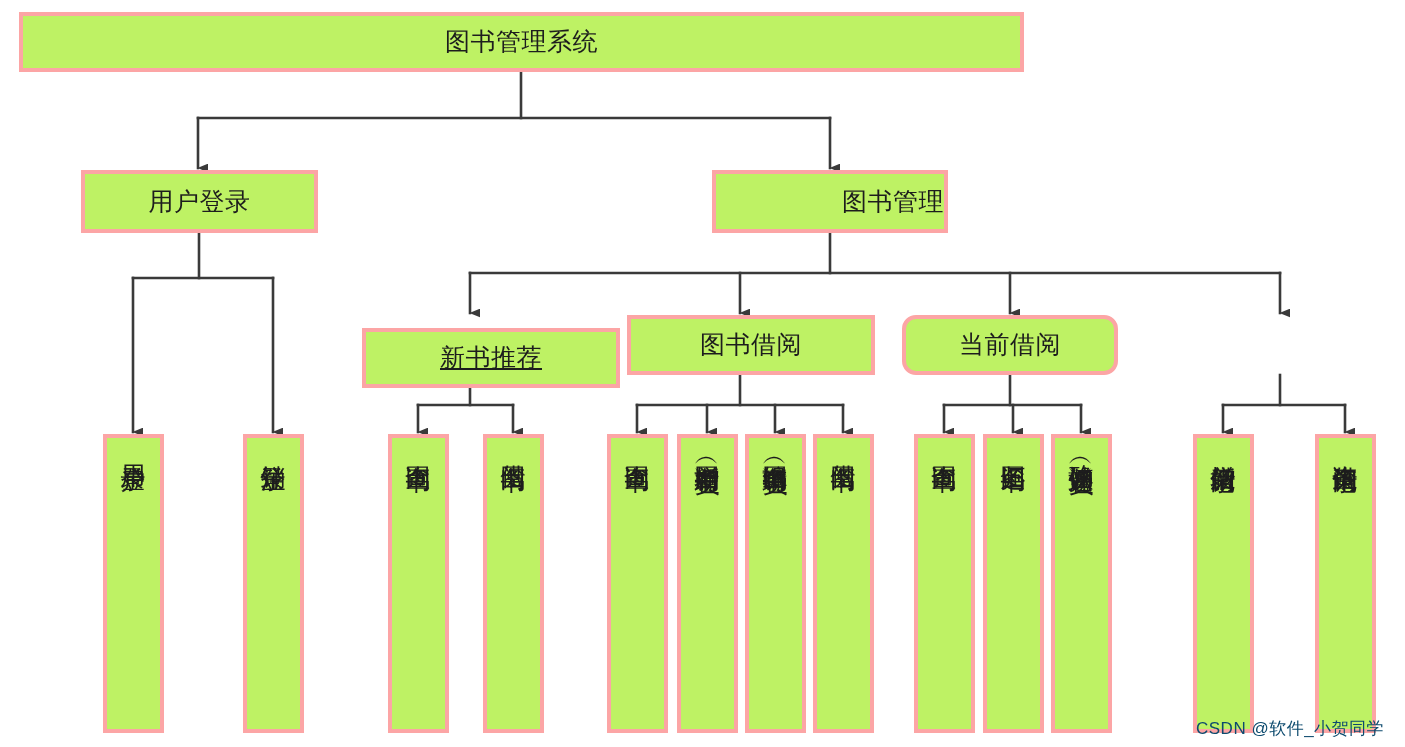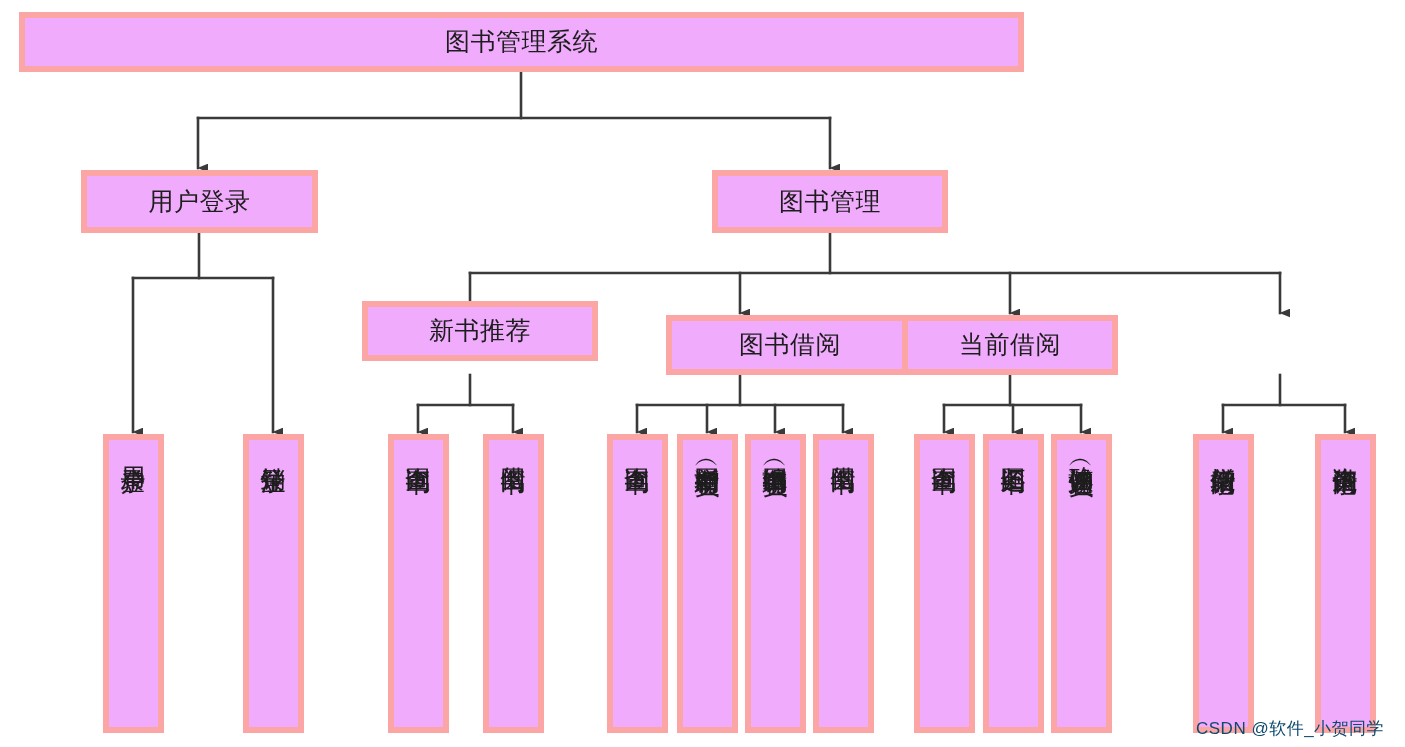--- a/index.html
+++ b/index.html
@@ -21,22 +21,22 @@
   #diagram-svg {
     position: absolute;
     left: 0;
     top: 0;
     width: 1405px;
     height: 747px;
   }
   .node {
     position: absolute;
     box-sizing: border-box;
-    background: #f0abfc;
-    border: 6px solid #fca5a5;
+    background: #bef264;
+    border: 4px solid #fca5a5;
     display: flex;
     align-items: center;
     justify-content: center;
     text-align: center;
     color: #1d1d1d;
     z-index: 3;
   }
   .node-label {
     display: block;
     line-height: 1.18;
@@ -126,33 +126,33 @@
   </svg>
 
   <div class="node horizontal" style="left:19px; top:12px; width:1005px; height:60px;">
     <span class="node-label">图书管理系统</span>
   </div>
 
   <div class="node horizontal" style="left:81px; top:170px; width:237px; height:63px;">
     <span class="node-label">用户登录</span>
   </div>
 
-  <div class="node horizontal" style="left:712px; top:170px; width:236px; height:63px;">
+  <div class="node horizontal" style="left:712px; top:170px; width:236px; height:63px;justify-content:flex-end;">
     <span class="node-label">图书管理</span>
   </div>
 
-  <div class="node horizontal" style="left:362px; top:301px; width:236px; height:60px;">
+  <div class="node horizontal" style="left:362px; top:328px; width:258px; height:60px;text-decoration:underline;">
     <span class="node-label">新书推荐</span>
   </div>
 
-  <div class="node horizontal" style="left:666px; top:315px; width:248px; height:60px;justify-content:center;">
+  <div class="node horizontal" style="left:627px; top:315px; width:248px; height:60px;justify-content:center;">
     <span class="node-label">图书借阅</span>
   </div>
 
-  <div class="node horizontal" style="left:902px; top:315px; width:216px; height:60px;">
+  <div class="node horizontal" style="left:902px; top:315px; width:216px; height:60px;border-radius:14px;">
     <span class="node-label">当前借阅</span>
   </div>
 
 
   <div class="node vertical" style="left:103px; top:434px; width:61px; height:299px;">
     <span class="node-label">用户登录</span>
   </div>
 
   <div class="node vertical" style="left:243px; top:434px; width:61px; height:299px;">
     <span class="node-label">注销登录</span>

